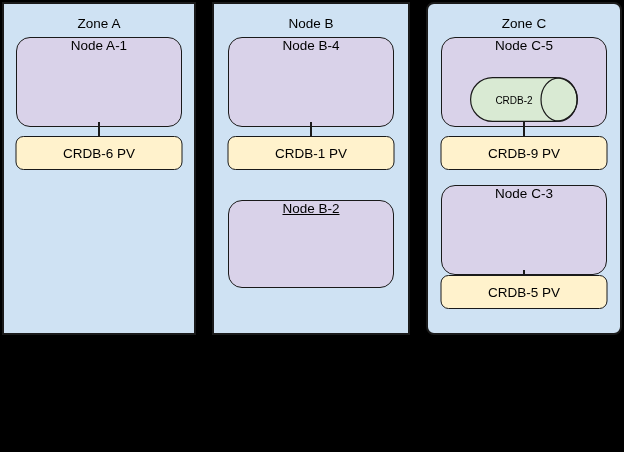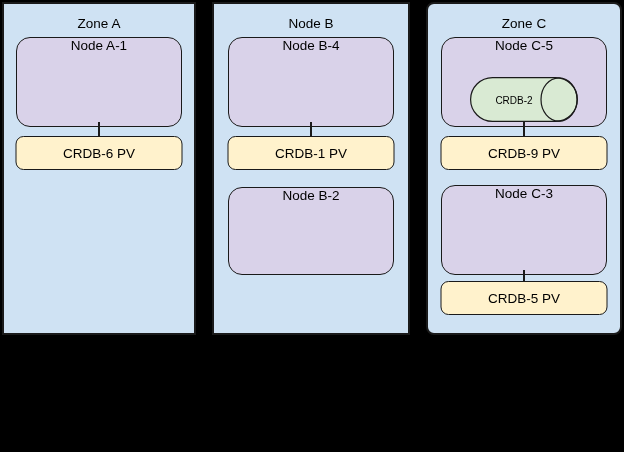--- a/index.html
+++ b/index.html
@@ -32,21 +32,21 @@
 
   .node {
     position: absolute; left: 50%; transform: translateX(-50%);
     width: 166px;
     background: #d9d2e9;
     border: 1px solid #1a1a1a;
     border-radius: 14px;
     box-sizing: border-box;
   }
   .node-top { top: 33px; height: 90px; }
-  .node-b2  { top: 183px; height: 88px; }
+  .node-b2  { top: 196px; height: 88px; text-decoration: underline; }
   .node-c2  { top: 181px; height: 90px; }
 
   .node-title {
     margin-top: 0;
     text-align: center;
     font-size: 13.5px; line-height: 16px;
   }
 
   .cyl {
     position: absolute; bottom: 4px; left: 50%; transform: translateX(-50%);
@@ -71,21 +71,21 @@
     position: absolute; left: 50%; transform: translateX(-50%);
     width: 167px; height: 34px;
     background: #fff2cc;
     border: 1px solid #1a1a1a;
     border-radius: 8px;
     box-sizing: border-box;
     display: flex; align-items: center; justify-content: center;
     font-size: 13.5px;
   }
   .pv-1 { top: 132px; }
-  .pv-2 { top: 277px; }
+  .pv-2 { top: 271px; }
 </style>
 </head>
 <body>
 
 <div class="canvas">
 
   <section class="zone zone-a">
     <div class="zone-title">Zone A</div>
 
     <div class="node node-top">

